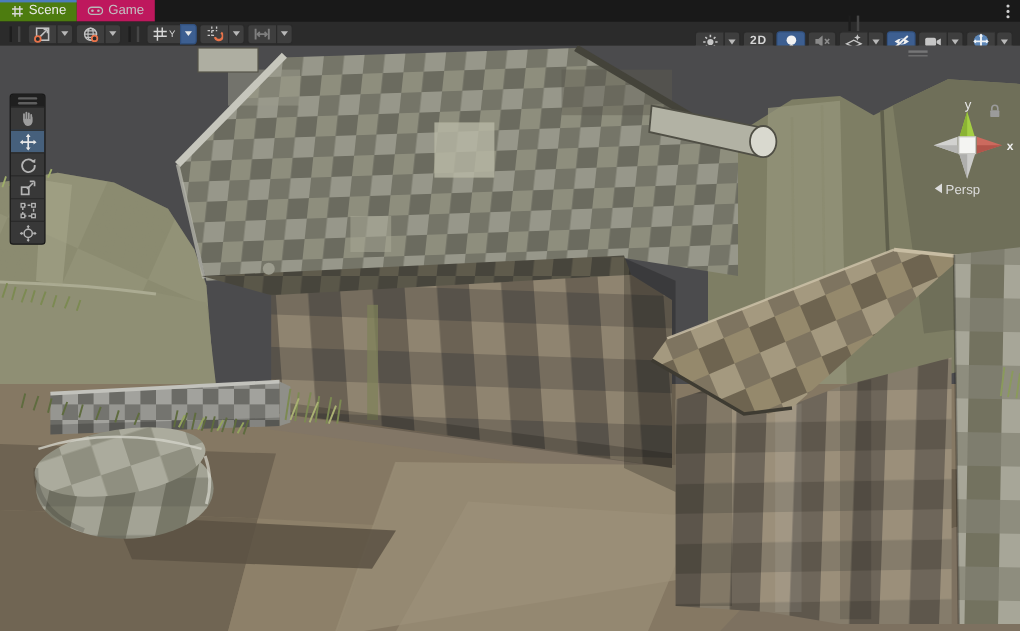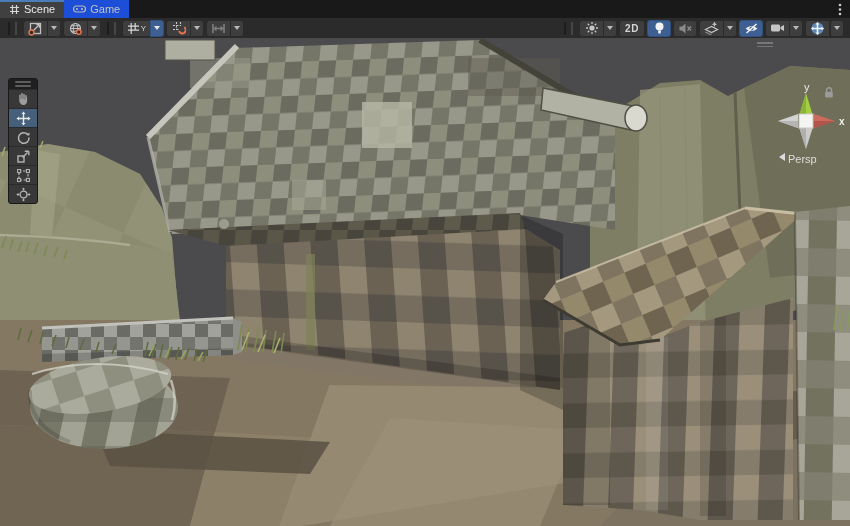--- a/index.html
+++ b/index.html
@@ -1,38 +1,38 @@
 <!DOCTYPE html>
 <html><head>
 <meta charset="utf-8">
 <style>
   html,body{margin:0;padding:0;background:#111;}
   #app{position:relative;width:850px;height:526px;overflow:hidden;font-family:"Liberation Sans",sans-serif;
        -webkit-font-smoothing:antialiased;user-select:none;}
   
   .pane-header{position:absolute;top:0;left:0;width:850px;height:18px;background:#191919;display:flex;align-items:stretch;}
   .tab{display:flex;align-items:center;gap:4px;padding:0 9px;font-size:11px;color:#c3c3c3;position:relative;}
-  .tab.active{background:#404040;color:#eaeaea;}
+  .tab.active{background:#4d7c0f;color:#eaeaea;}
   .tab.active::before{content:"";position:absolute;top:0;left:0;right:0;height:2px;background:#4c7dbb;}
   .tab .ticon{display:flex;align-items:center;}
   .pane-kebab{margin-left:auto;display:flex;align-items:center;padding:0 8px;color:#cfcfcf;}
   
   .toolbar{position:absolute;top:18px;left:0;width:850px;height:20px;background:#2b2b2b;display:flex;align-items:center;padding:0 4px;box-sizing:border-box;}
   .grip{width:5px;height:13px;margin:0 4px;border-left:2px solid #1d1d1d;border-right:2px solid #464646;}
   .tb-group{display:flex;align-items:center;gap:2px;margin:0 2px;}
   .tb-seg{display:flex;align-items:center;}
   .tb-btn{height:17px;min-width:24px;background:#3e3e3e;border:1px solid #2a2a2a;display:flex;align-items:center;justify-content:center;box-sizing:border-box;padding:0 3px;}
   .tb-btn.icon-left{border-radius:3px 0 0 3px;border-right:none;}
   .tb-btn.solo{border-radius:3px;}
   .tb-arrow{height:17px;width:14px;background:#3e3e3e;border:1px solid #2a2a2a;border-radius:0 3px 3px 0;display:flex;align-items:center;justify-content:center;box-sizing:border-box;}
   .tb-arrow.detached{border-radius:3px;margin-left:1px;}
   .caret{width:0;height:0;border-left:3.5px solid transparent;border-right:3.5px solid transparent;border-top:4px solid #b9b9b9;}
   .blue{background:#3d5f91 !important;border-color:#31507e !important;}
   .lbl2d{font-size:10px;font-weight:bold;color:#d6d6d6;letter-spacing:.5px;}
-  .right-tools{margin-left:auto;display:flex;align-items:center;}
+  .right-tools{margin-left:auto;display:flex;align-items:center;flex-direction:column;}
   
   .viewport{position:absolute;top:38px;left:0;width:850px;height:488px;background:#4b4b4d;}
   
   .palette{position:absolute;top:40px;left:8px;width:28px;background:#2e2e2e;border:1px solid #181818;border-radius:3px;overflow:hidden;}
   .pal-handle{height:10px;background:#1f1f1f;display:flex;flex-direction:column;justify-content:center;align-items:center;gap:2px;}
   .pal-handle i{display:block;width:16px;height:2px;background:#5e5e5e;border-radius:1px;}
   .pal-btn{height:18px;display:flex;align-items:center;justify-content:center;background:#383838;border-top:1px solid #2a2a2a;}
   .pal-btn.active{background:#46607c;}
   
   .gizmo{position:absolute;top:42px;left:768px;width:80px;height:92px;}
@@ -49,21 +49,21 @@
 
 <div class="pane-header">
   <div class="tab active">
     <span class="ticon">
       <svg width="11" height="11" viewBox="0 0 11 11">
             <path d="M1 3.5h9M1 7.5h9M3.5 1v9M7.5 1v9" stroke="#d7d7d7" stroke-width="1.2" fill="none"></path>
           </svg>
     </span>
     <span>Scene</span>
   </div>
-  <div class="tab" style="background:#1d4ed8;">
+  <div class="tab" style="background:#be185d;">
     <span class="ticon">
       <svg width="13" height="10" viewBox="0 0 13 10">
             <rect x="0.5" y="2" width="12" height="6" rx="3" fill="none" stroke="#b9b9b9" stroke-width="1.2"></rect>
             <circle cx="4" cy="5" r="1.1" fill="#b9b9b9"></circle>
             <circle cx="9" cy="5" r="1.1" fill="#b9b9b9"></circle>
           </svg>
     </span>
     <span>Game</span>
   </div>
   <div class="pane-kebab">

